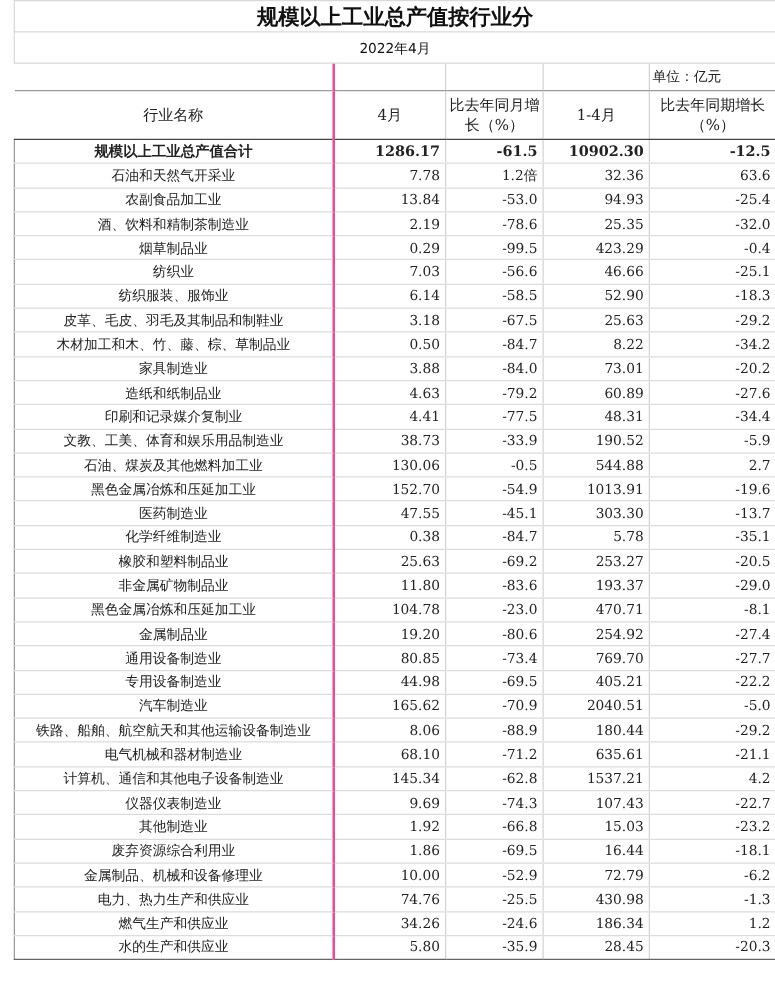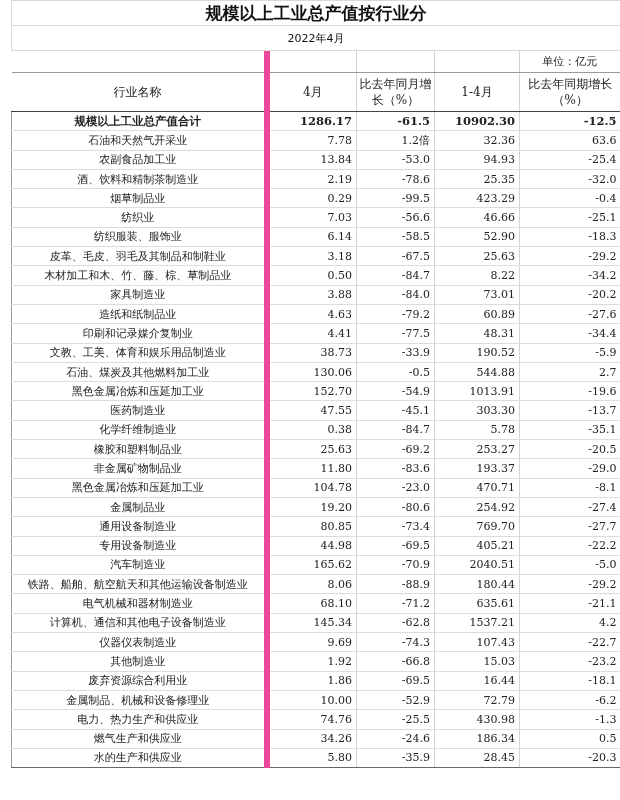--- a/index.html
+++ b/index.html
@@ -5,29 +5,29 @@
   html, body { margin: 0; padding: 0; background: #ffffff; }
   body { width: 620px; height: 800px; overflow: hidden; font-family: "DejaVu Serif", "Liberation Serif", serif; color: #222; }
   .sheet { position: relative; width: 620px; }
   .title-row { height: 24px; border-top: 1px solid #d9d9d9; border-left: 1px solid #d9d9d9; border-bottom: 1px solid #d9d9d9; margin-left: 11px; display: flex; align-items: center; justify-content: center; font-family: "DejaVu Sans", "Liberation Sans", sans-serif; font-size: 17px; font-weight: bold; color: #111; }
   .sub-row { height: 24px; border-left: 1px solid #d9d9d9; border-bottom: 1px solid #d9d9d9; margin-left: 11px; display: flex; align-items: center; justify-content: center; font-family: "DejaVu Sans", "Liberation Sans", sans-serif; font-size: 11px; color: #111; }
   table { border-collapse: collapse; table-layout: fixed; margin-left: 11px; width: 609px; }
   td { font-size: 11px; padding: 0 2px; white-space: nowrap; overflow: hidden; height: 18.3px; border-bottom: 1px solid #dcdcdc; }
   td.num { text-align: right; padding-right: 4px; }
   td.name { text-align: center; padding-left: 2px; border-left: 1px solid #9a9a9a; }
   td.c1, td.c2, td.c3 { border-left: 1px solid #d4d4d4; }
-  td.c1 { border-left: 6px solid #ec4899; }
+  td.c1 { border-left: 2px solid #ec4899; }
   td.c4 { border-left: 1px solid #d4d4d4; }
   tr.unit td { height: 21px; border-bottom: 1px solid #9a9a9a; }
   tr.unit td.name { border-left: none; }
   tr.head td { height: 38px; text-align: center; font-size: 12px; line-height: 16px; white-space: normal; border-bottom: 1px solid #444; }
   tr.head td.name { border-left: none; }
   tr.total td { font-weight: bold; font-size: 11.5px; }
   tr.last td { border-bottom: 1px solid #666; }
-  .unit-label { text-align: center; font-size: 11px; padding-right: 3px; margin-top: 41px; }
+  .unit-label { text-align: left; font-size: 11px; padding-right: 3px; margin-top: 41px; }
 </style>
 </head>
 <body>
 
 <div class="sheet">
   <div class="title-row">规模以上工业总产值按行业分</div>
   <div class="sub-row">2022年4月</div>
   <table>
     <colgroup>
       <col style="width:255px">
@@ -273,21 +273,21 @@
           <td class="c1 num">74.76</td>
           <td class="c2 num">-25.5</td>
           <td class="c3 num">430.98</td>
           <td class="c4 num">-1.3</td>
         </tr>
         <tr>
           <td class="name">燃气生产和供应业</td>
           <td class="c1 num">34.26</td>
           <td class="c2 num">-24.6</td>
           <td class="c3 num">186.34</td>
-          <td class="c4 num">0.5</td>
+          <td class="c4 num">1.2</td>
         </tr>
         <tr class="last">
           <td class="name">水的生产和供应业</td>
           <td class="c1 num">5.80</td>
           <td class="c2 num">-35.9</td>
           <td class="c3 num">28.45</td>
           <td class="c4 num">-20.3</td>
         </tr>
       </tbody>
   </table>

